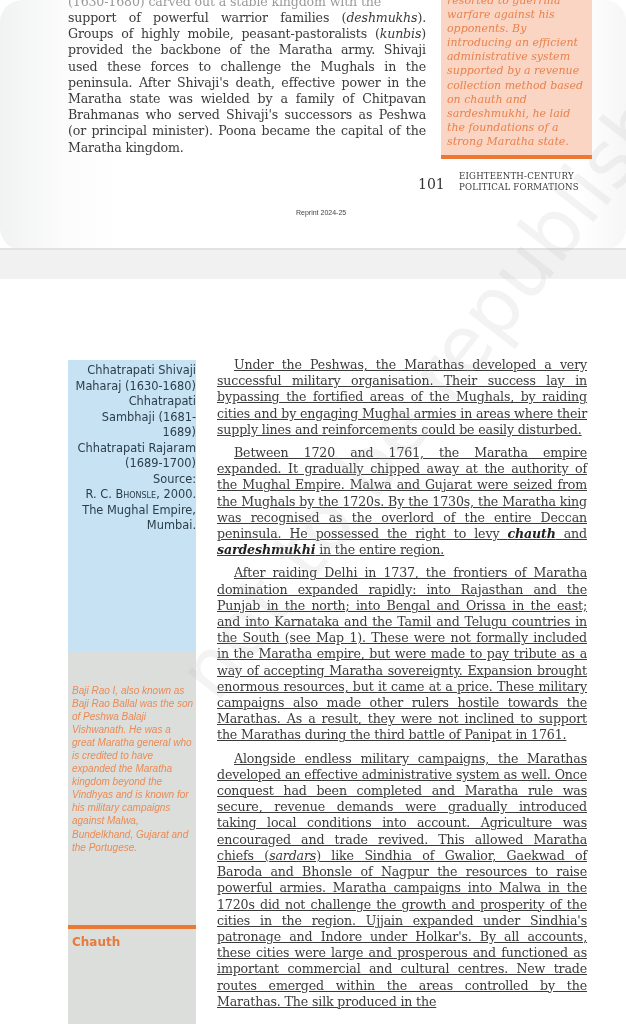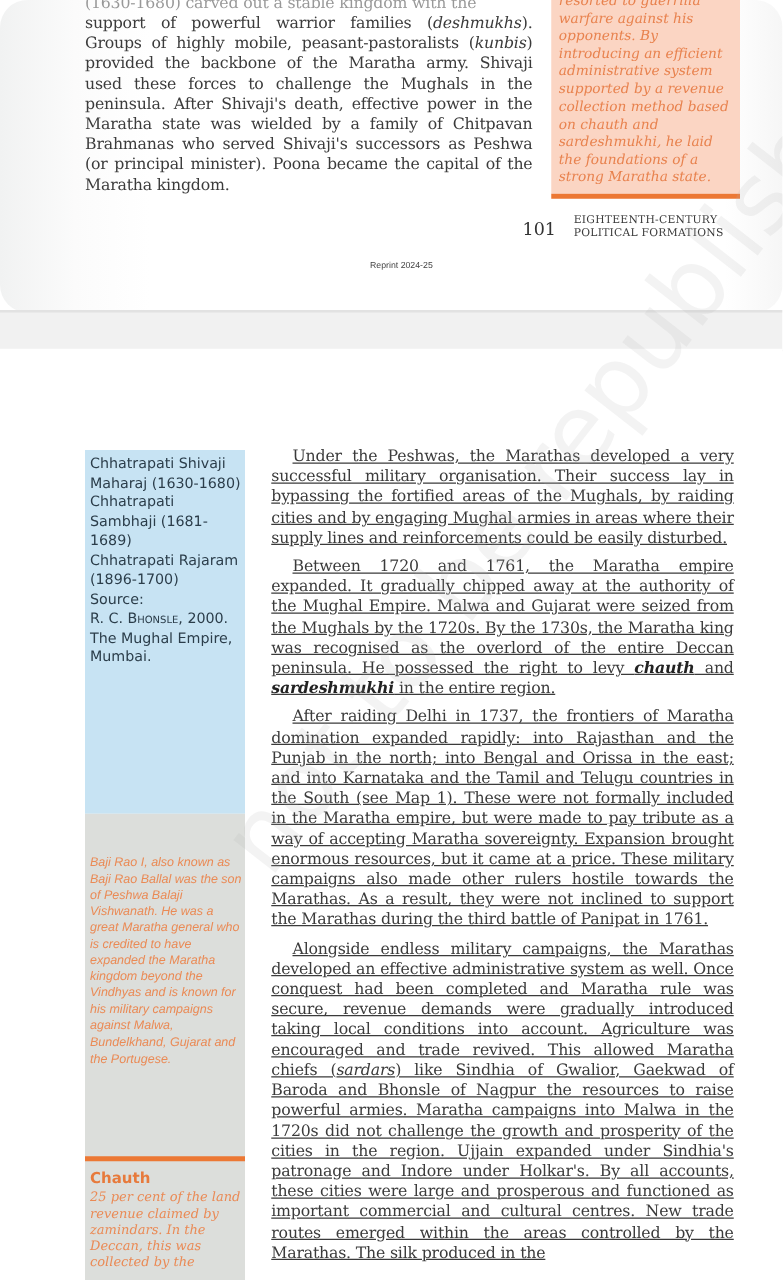--- a/index.html
+++ b/index.html
@@ -56,20 +56,21 @@
     font-size: 8.6px; line-height: 10.5px; letter-spacing: .2px;
     color: #3a3a3a; font-family: "DejaVu Serif", serif;
   }
   .reprint {
     position: absolute; left: 296px; top: 209px;
     font-size: 7px; color: #444; font-family: "Liberation Sans", sans-serif;
   }
   .blue-box {
     position: absolute; left: 68px; top: 360px; width: 128px; height: 291px;
     background: #c7e3f3;
+    text-align: right;
   }
   .blue-box .txt {
     position: absolute; left: 4px; top: 3px; width: 124px;
     font-family: "DejaVu Sans", sans-serif;
     font-size: 11.4px; line-height: 15.5px; color: #2b3d4a;
   }
   .sc { font-variant: small-caps; }
   .grey-box {
     position: absolute; left: 68px; top: 651px; width: 128px; height: 373px;
     background: #dcdedb;
@@ -128,31 +129,30 @@
 </div>
 
 <div class="gap"></div>
 
 <div class="page2"></div>
 
 <div class="blue-box">
   <div class="txt">
     <div>Chhatrapati Shivaji Maharaj (1630-1680)</div>
     <div>Chhatrapati Sambhaji (1681-1689)</div>
-    <div>Chhatrapati Rajaram (1896-1700)</div>
+    <div>Chhatrapati Rajaram (1689-1700)</div>
     <div>Source:</div>
     <div><span class="sc">R. C. Bhonsle,</span> <span>2000. The Mughal Empire, Mumbai.</span></div>
   </div>
 </div>
 
 <div class="grey-box">
   <div class="txt1">Baji Rao I, also known as Baji Rao Ballal was the son of Peshwa Balaji Vishwanath. He was a great Maratha general who is credited to have expanded the Maratha kingdom beyond the Vindhyas and is known for his military campaigns against Malwa, Bundelkhand, Gujarat and the Portugese.</div>
   <div class="rule"></div>
   <div class="kw">Chauth</div>
-  <div class="txt2">25 per cent of the land revenue claimed by zamindars. In the Deccan, this was collected by the</div>
 </div>
 
 <div class="main-col body-text">
   <p>Under the Peshwas, the Marathas developed a very successful military organisation. Their success lay in bypassing the fortified areas of the Mughals, by raiding cities and by engaging Mughal armies in areas where their supply lines and reinforcements could be easily disturbed.</p>
   <p><span>Between 1720 and 1761, the Maratha empire expanded. It gradually chipped away at the authority of the Mughal Empire. Malwa and Gujarat were seized from the Mughals by the 1720s. By the 1730s, the Maratha king was recognised as the overlord of the entire Deccan peninsula. He possessed the right to levy </span><b><i>chauth</i></b><span> and </span><b><i>sardeshmukhi</i></b><span> in the entire region.</span></p>
   <p>After raiding Delhi in 1737, the frontiers of Maratha domination expanded rapidly: into Rajasthan and the Punjab in the north; into Bengal and Orissa in the east; and into Karnataka and the Tamil and Telugu countries in the South (see Map 1). These were not formally included in the Maratha empire, but were made to pay tribute as a way of accepting Maratha sovereignty. Expansion brought enormous resources, but it came at a price. These military campaigns also made other rulers hostile towards the Marathas. As a result, they were not inclined to support the Marathas during the third battle of Panipat in 1761.</p>
   <p><span>Alongside endless military campaigns, the Marathas developed an effective administrative system as well. Once conquest had been completed and Maratha rule was secure, revenue demands were gradually introduced taking local conditions into account. Agriculture was encouraged and trade revived. This allowed Maratha chiefs (</span><i>sardars</i><span>) like Sindhia of Gwalior, Gaekwad of Baroda and Bhonsle of Nagpur the resources to raise powerful armies. Maratha campaigns into Malwa in the 1720s did not challenge the growth and prosperity of the cities in the region. Ujjain expanded under Sindhia's patronage and Indore under Holkar's. By all accounts, these cities were large and prosperous and functioned as important commercial and cultural centres. New trade routes emerged within the areas controlled by the Marathas. The silk produced in the</span></p>
 </div>
 
 <div class="watermark">not to be republished</div>

